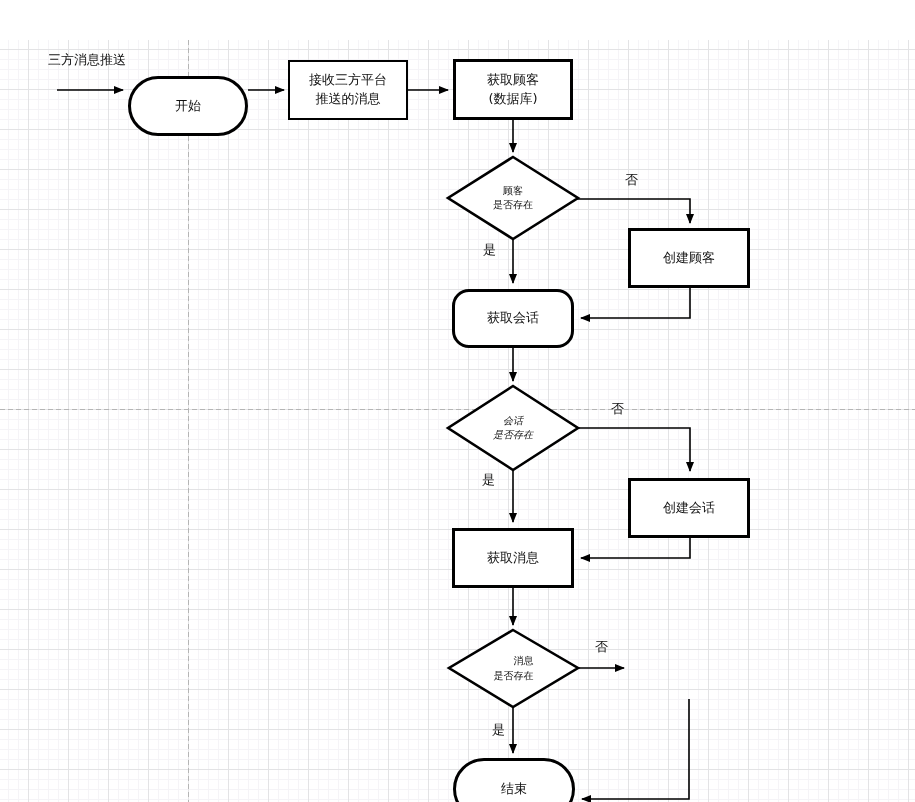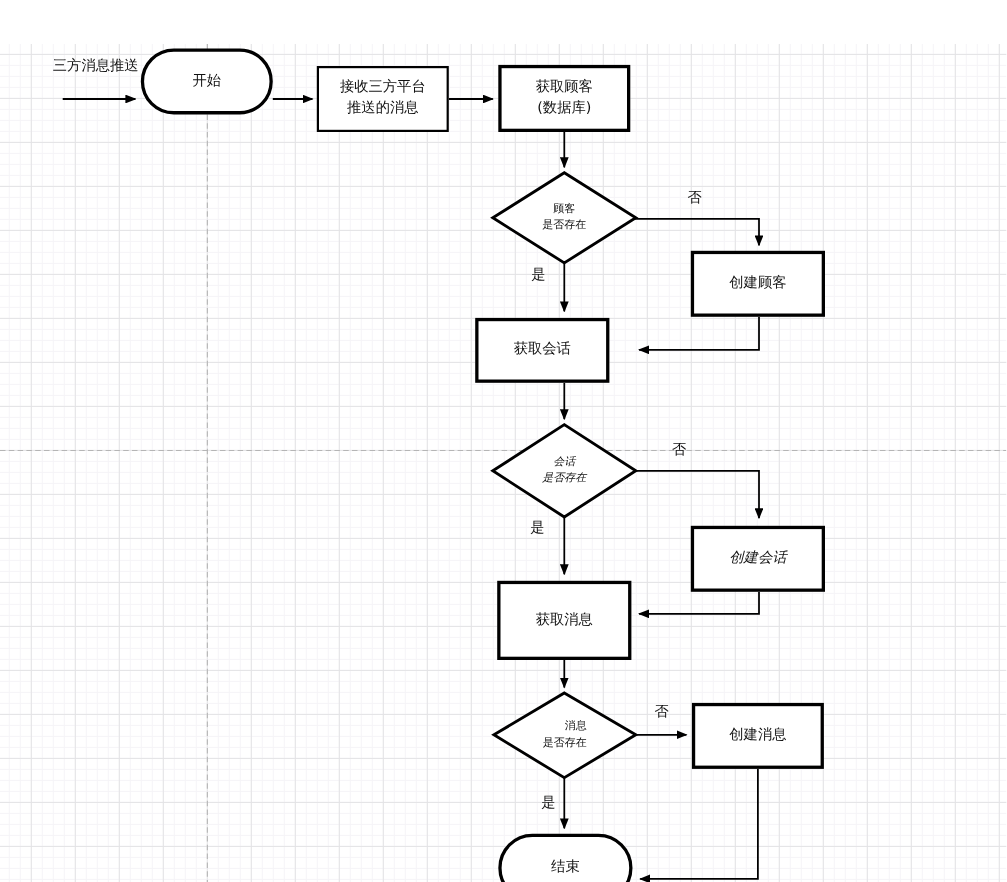--- a/index.html
+++ b/index.html
@@ -81,62 +81,59 @@
     <path class="edge" d="M513 667 V713" marker-end="url(#arrow)"></path>
     <path class="edge" d="M689 659 V759 H582" marker-end="url(#arrow)"></path>
 
     <polygon class="diamond" points="513,117 578,158 513,199 448,158"></polygon>
     <polygon class="diamond" points="513,346 578,388 513,430 448,388"></polygon>
     <polygon class="diamond" points="513,590 578,628 513,667 449,628"></polygon>
   </svg>
 
   <div class="flow-title">三方消息推送</div>
 
-  <div class="node oval" style="left:128px;top:4px;width:120px;height:60px;">
+  <div class="node oval" style="left:128px;top:36px;width:120px;height:60px;">
     <span>开始</span>
   </div>
 
   <div class="node" style="left:453px;top:19px;width:120px;height:61px;">
     <span>获取顾客
 (数据库)</span>
   </div>
 
   <div class="node thin" style="left:288px;top:20px;width:120px;height:60px;">
     <span>接收三方平台
 推送的消息</span>
   </div>
 
   <div class="dlabel" style="left:448px;top:117px;width:130px;height:82px;">顾客
 是否存在</div>
 
   <div class="node" style="left:628px;top:188px;width:122px;height:60px;">
     <span>创建顾客</span>
   </div>
 
-  <div class="node" style="left:432px;top:249px;width:122px;height:59px;">
+  <div class="node" style="left:452px;top:249px;width:122px;height:59px;border-radius:17px;">
     <span>获取会话</span>
   </div>
 
   <div class="dlabel" style="left:448px;top:346px;width:130px;height:84px;font-style:italic;">会话
 是否存在</div>
 
-  <div class="node" style="left:628px;top:438px;width:122px;height:60px;font-style:italic;">
+  <div class="node" style="left:628px;top:438px;width:122px;height:60px;">
     <span>创建会话</span>
   </div>
 
-  <div class="node" style="left:452px;top:488px;width:122px;height:72px;">
+  <div class="node" style="left:452px;top:488px;width:122px;height:60px;">
     <span>获取消息</span>
   </div>
 
   <div class="dlabel" style="left:449px;top:590px;width:129px;height:77px;text-align:right;">消息
 是否存在</div>
 
-  <div class="node" style="left:629px;top:599px;width:120px;height:60px;">
-    <span>创建消息</span>
-  </div>
 
   <div class="node oval" style="left:453px;top:718px;width:122px;height:62px;">
     <span>结束</span>
   </div>
 
   <span class="elabel" style="left:625px;top:131px;">否</span>
   <span class="elabel" style="left:483px;top:201px;">是</span>
   <span class="elabel" style="left:611px;top:360px;">否</span>
   <span class="elabel" style="left:482px;top:431px;">是</span>
   <span class="elabel" style="left:595px;top:598px;">否</span>

